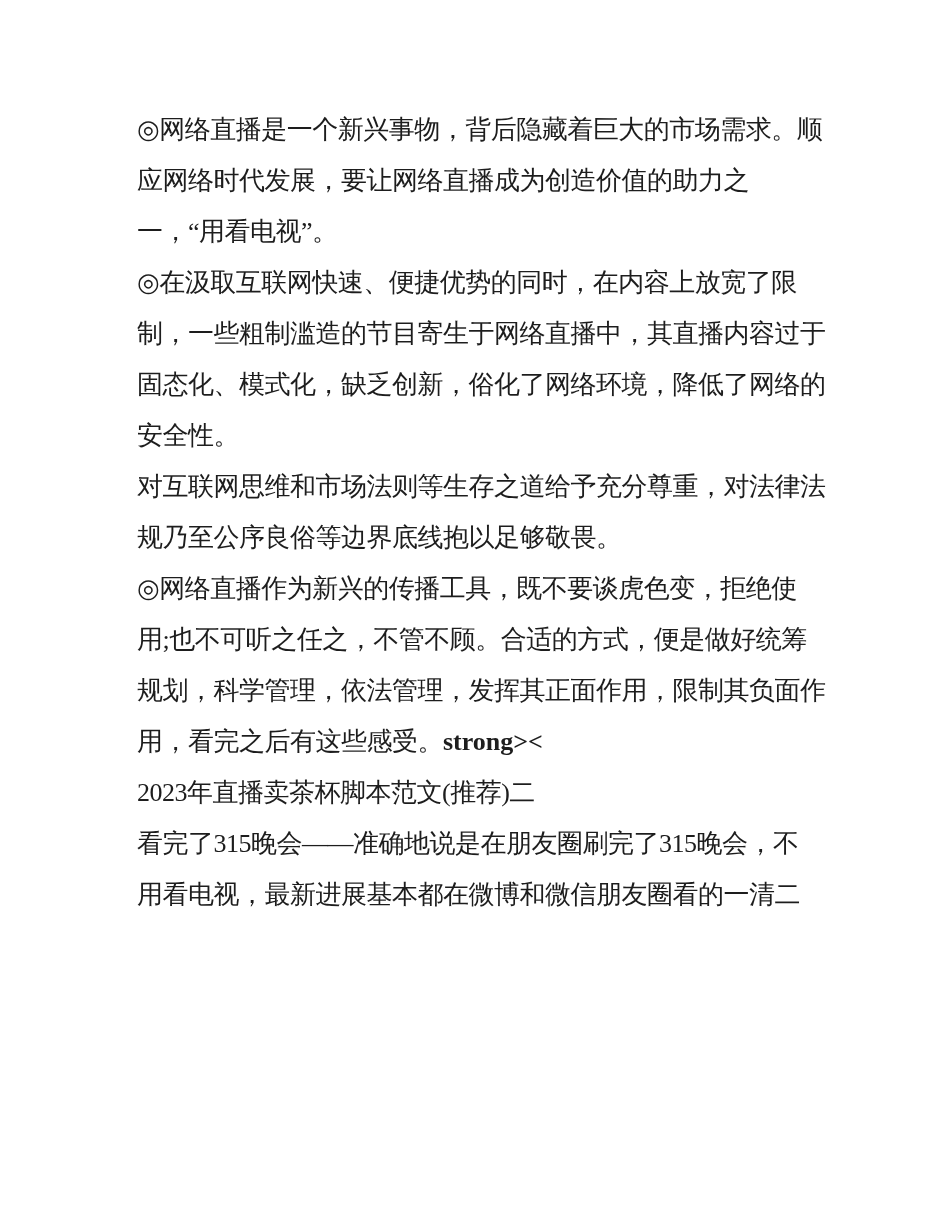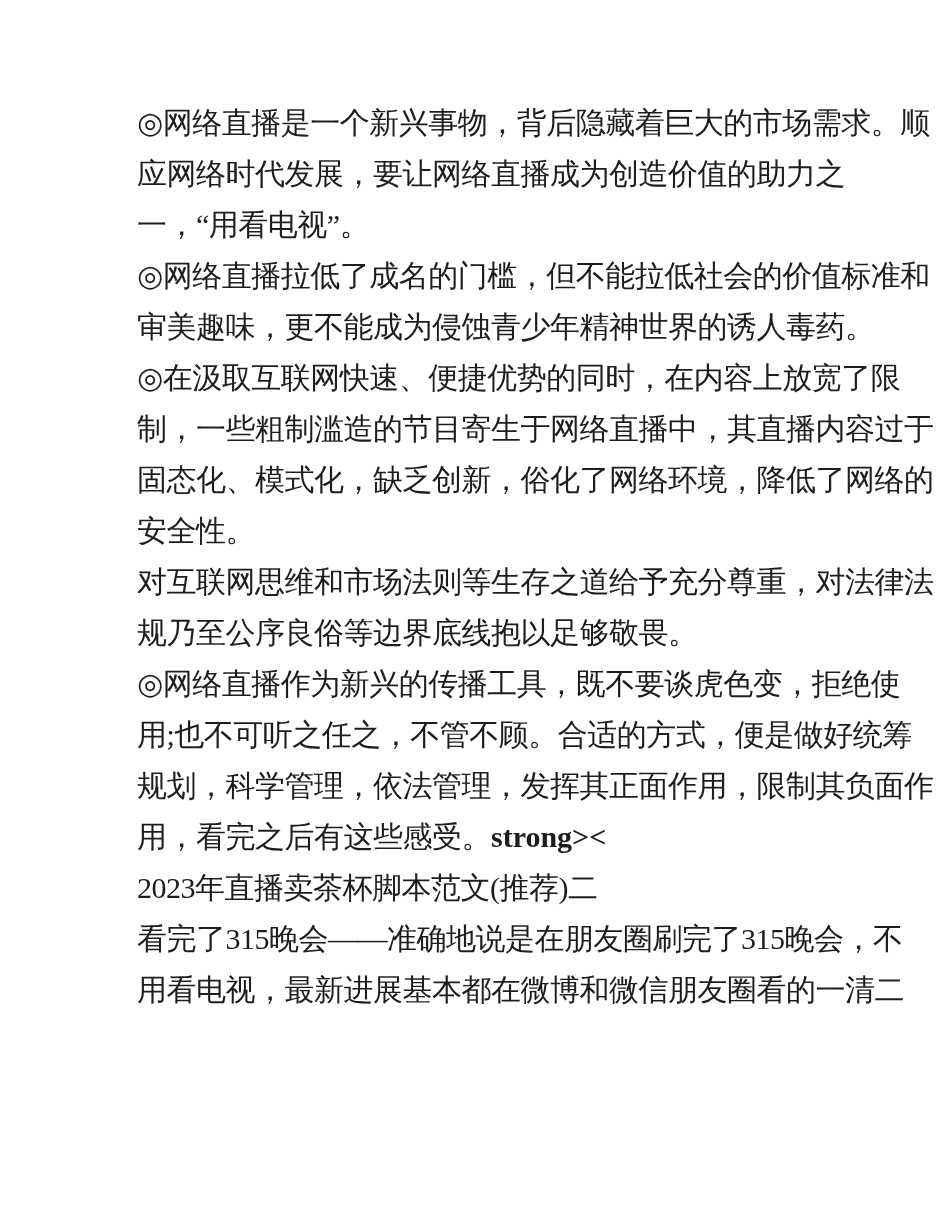--- a/index.html
+++ b/index.html
@@ -11,24 +11,24 @@
     position: relative;
     width: 950px;
     height: 1229px;
     background: #ffffff;
     overflow: hidden;
     font-family: "Liberation Serif", "DejaVu Serif", serif;
   }
   .text-block {
     position: absolute;
     left: 137px;
-    top: 97px;
+    top: 104px;
     width: 730px;
     color: #1d1d1d;
-    font-size: 30px;
+    font-size: 26px;
     line-height: 51px;
     letter-spacing: -0.5px;
   }
   .paragraph {
     margin: 0;
     padding: 0;
   }
   .line {
     height: 51px;
     white-space: nowrap;
@@ -43,24 +43,20 @@
 <body>
 
 <div class="page" style="background: rgb(255, 255, 255);">
   <div class="text-block" id="text-block" style="color: rgb(29, 29, 29);">
       <div class="paragraph">
         <div class="line"><span>◎网络直播是一个新兴事物，背后隐藏着巨大的市场需求。顺</span></div>
         <div class="line"><span>应网络时代发展，要让网络直播成为创造价值的助力之</span></div>
         <div class="line"><span>一，“用看电视”。</span></div>
       </div>
       <div class="paragraph">
-        <div class="line"><span>◎网络直播拉低了成名的门槛，但不能拉低社会的价值标准和</span></div>
-        <div class="line"><span>审美趣味，更不能成为侵蚀青少年精神世界的诱人毒药。</span></div>
-      </div>
-      <div class="paragraph">
         <div class="line"><span>◎在汲取互联网快速、便捷优势的同时，在内容上放宽了限</span></div>
         <div class="line"><span>制，一些粗制滥造的节目寄生于网络直播中，其直播内容过于</span></div>
         <div class="line"><span>固态化、模式化，缺乏创新，俗化了网络环境，降低了网络的</span></div>
         <div class="line"><span>安全性。</span></div>
       </div>
       <div class="paragraph">
         <div class="line"><span>对互联网思维和市场法则等生存之道给予充分尊重，对法律法</span></div>
         <div class="line"><span>规乃至公序良俗等边界底线抱以足够敬畏。</span></div>
       </div>
       <div class="paragraph">

